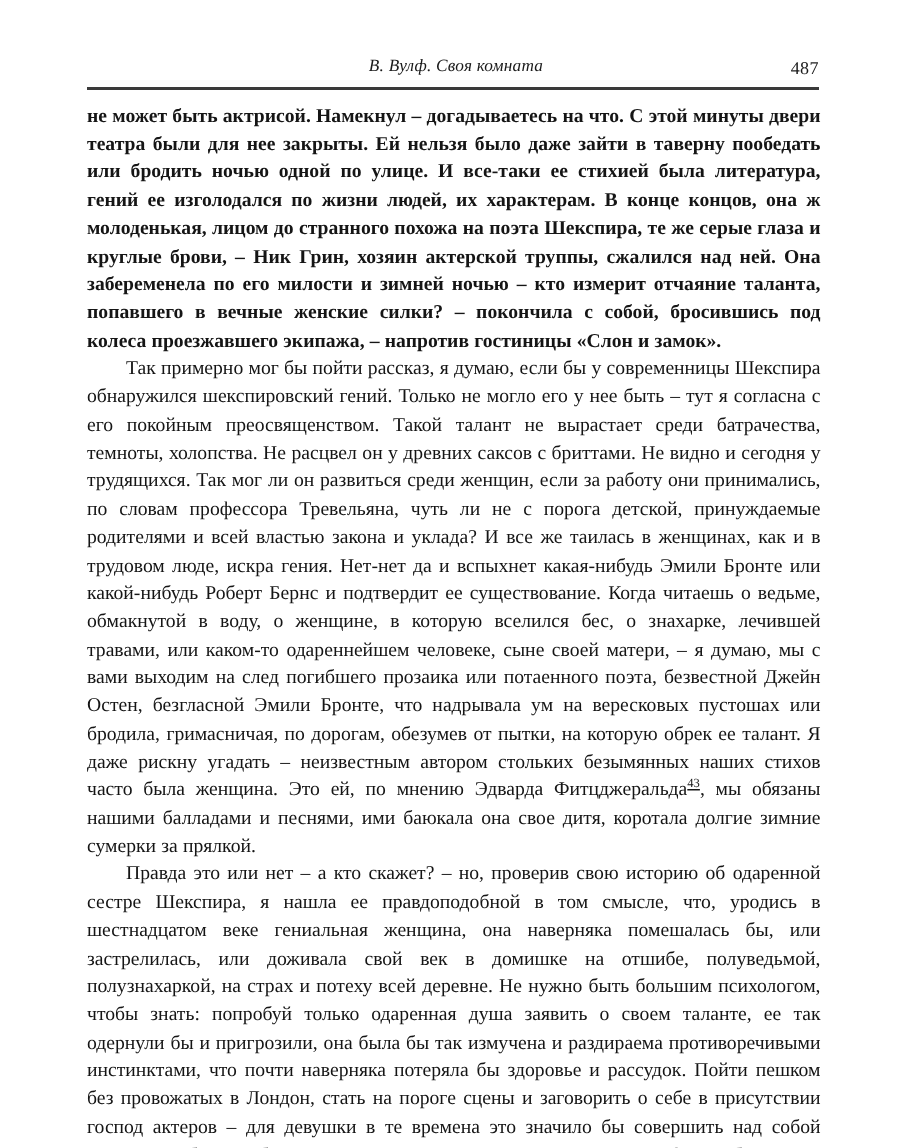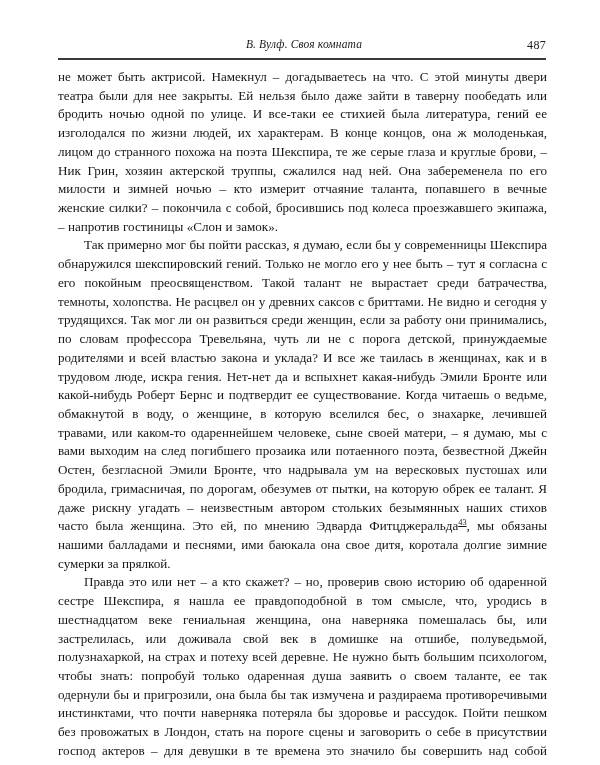--- a/index.html
+++ b/index.html
@@ -71,20 +71,21 @@
     text-justify: inter-word;
     font-size: 13.1px;
     line-height: 18.72px;
     text-indent: 26px;
     color: #151515;
     word-spacing: 0.2px;
     hyphens: manual;
   }
   .body-text p.first {
     text-indent: 0;
+    font-weight: bold;
   }
   sup.footnote-ref {
     font-size: 8.4px;
     vertical-align: super;
     line-height: 0;
     text-decoration: underline;
   }
 </style>
 </head>
 <body>

